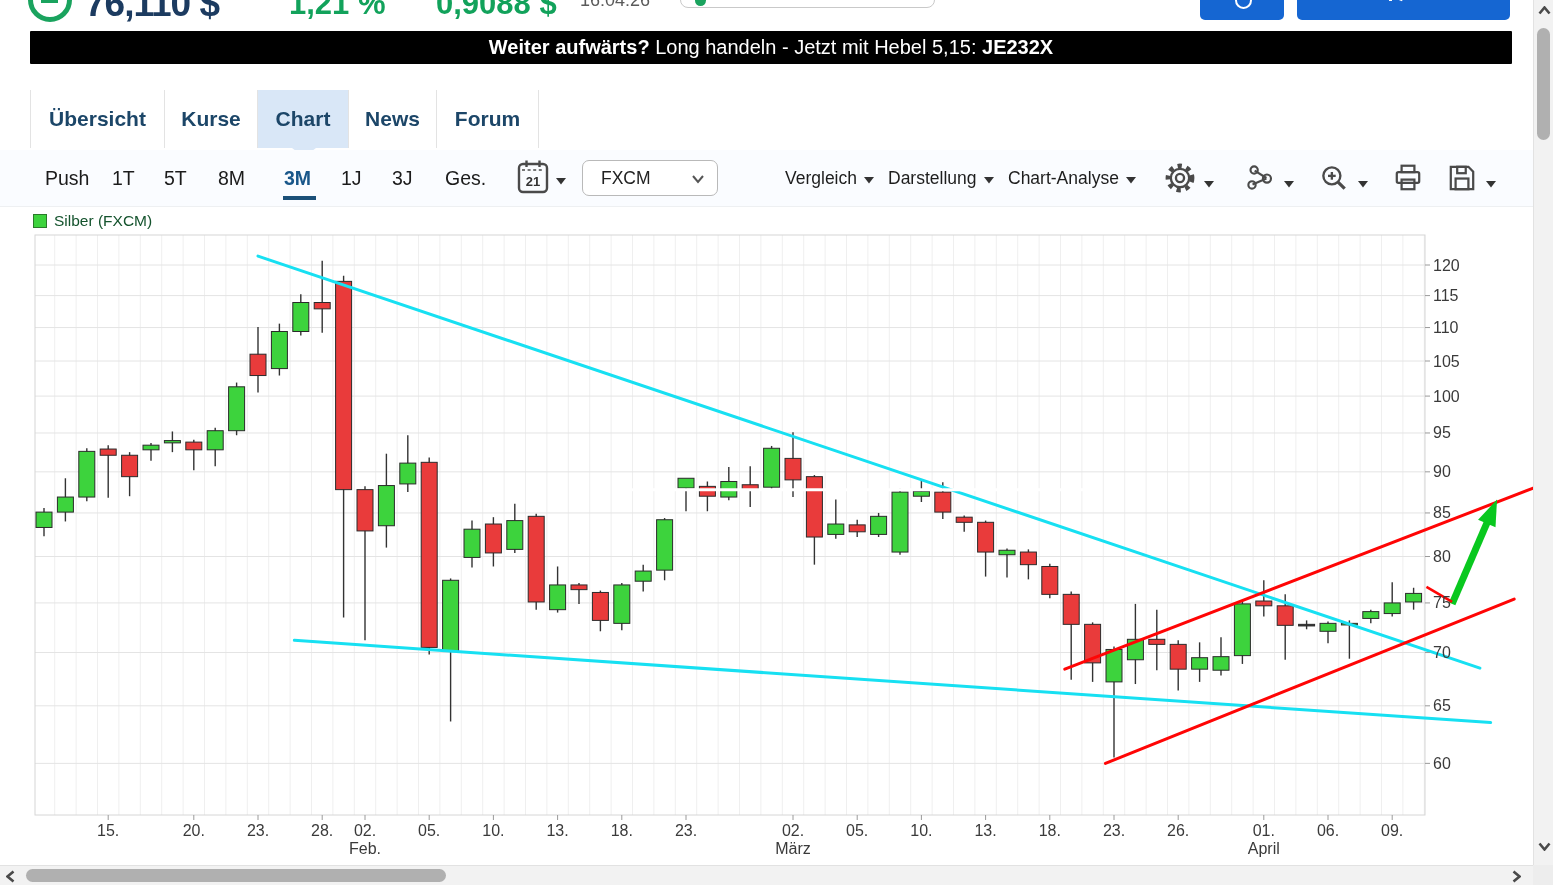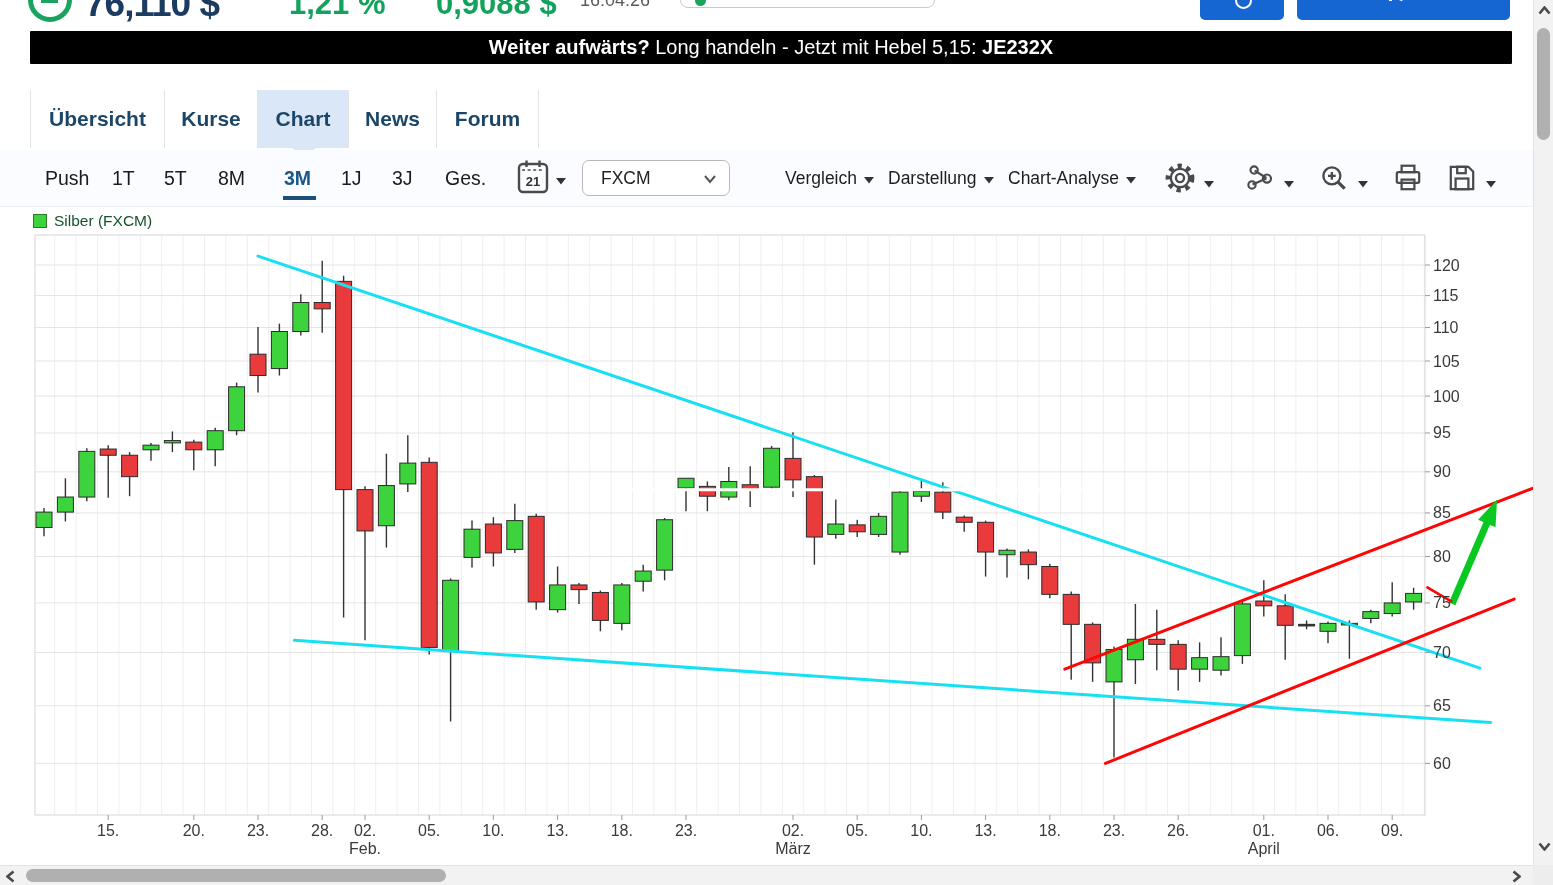--- a/index.html
+++ b/index.html
@@ -40,21 +40,21 @@
   .tab-notch{position:absolute;left:292px;top:148px;width:0;height:0;
              border-left:12px solid transparent;border-right:12px solid transparent;border-top:9px solid #d9e7f7;}
 
   
   .toolbar{position:absolute;left:0;top:150px;width:1533px;height:56px;background:#fafcff;border-bottom:1px solid #eef0f2;}
   .period{position:absolute;top:0;height:56px;line-height:56px;font-size:19.5px;color:#1b1b1b;cursor:pointer;}
   .period.active{color:#19578a;font-weight:bold;}
   .p-underline{position:absolute;left:283px;top:46px;width:33px;height:4px;background:#1b5078;}
   .cal-btn{position:absolute;left:517px;top:9px;width:52px;height:38px;cursor:pointer;}
   .cal-caret{position:absolute;left:38px;top:12px;}
-  .prov-select{position:absolute;left:582px;top:10px;width:148px;height:36px;border:1px solid #b9b9b9;border-radius:7px;
+  .prov-select{position:absolute;left:582px;top:10px;width:136px;height:36px;border:1px solid #b9b9b9;border-radius:7px;
                background:#fff;font-size:17.5px;color:#222;line-height:34px;padding-left:18px;box-sizing:border-box;cursor:pointer;}
   .prov-chev{position:absolute;right:12px;top:13px;}
   .dd{position:absolute;top:0;height:56px;line-height:56px;font-size:17.5px;color:#1d1d1d;cursor:pointer;}
   .dd svg{margin-left:6px;}
   .icon-btn{position:absolute;top:12px;cursor:pointer;}
   .icon-caret{position:absolute;top:24px;cursor:pointer;}
 
   
   #chart-svg{position:absolute;left:0;top:0;}
   .legend{position:absolute;left:33px;top:213px;height:16px;font-size:15.5px;color:#14532d;display:flex;align-items:center;}

